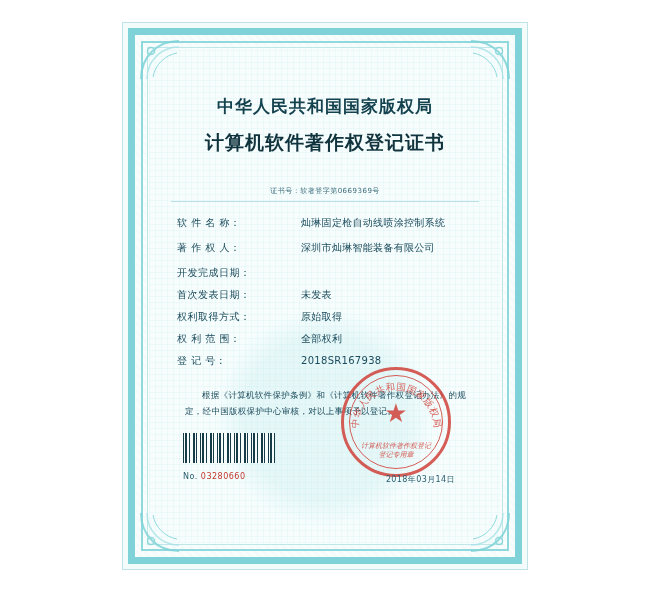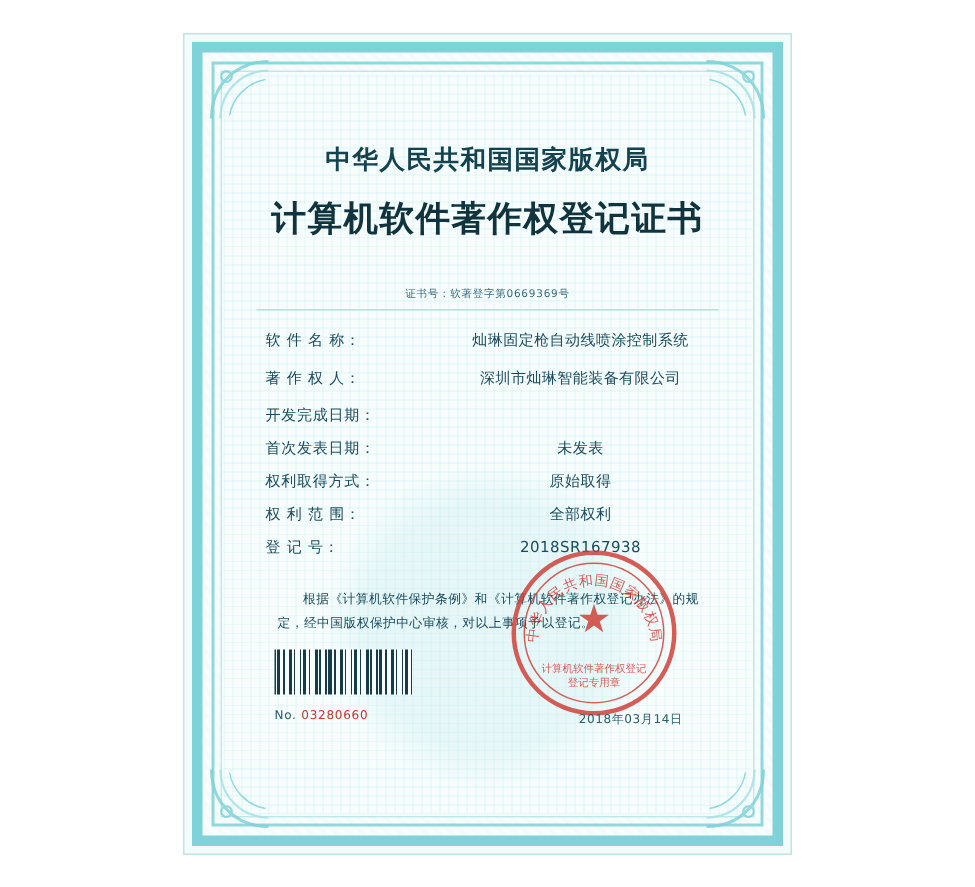--- a/index.html
+++ b/index.html
@@ -107,21 +107,21 @@
     text-align: center;
     font-size: 17px;
     font-weight: bold;
     letter-spacing: 1px;
     color: #15424f;
     margin-top: 42px;
     font-family: "DejaVu Sans", sans-serif;
   }
   .title2 {
     text-align: center;
-    font-size: 23px;
+    font-size: 19px;
     font-weight: bold;
     letter-spacing: 1px;
     color: #10333d;
     margin-top: 12px;
   }
   .cert-no-line {
     text-align: center;
     font-size: 7px;
     color: #3a6b7a;
     margin-top: 30px;
@@ -148,21 +148,20 @@
     gap: 36px;
   }
   .row .label {
     width: 88px;
     flex: 0 0 88px;
     letter-spacing: .5px;
   }
   .row .value {
     flex: 1;
     letter-spacing: .3px;
-    text-align: center;
   }
   .row .value .line2 {
     display: block;
     margin-top: 3px;
   }
   .row.wide-gap { margin-bottom: 12px; }
 
   .para {
     margin: 20px 24px 0 30px;
     font-size: 8.5px;
@@ -241,20 +240,21 @@
   }
   .seal .bottom-text {
     position: absolute;
     bottom: 14px;
     left: 0;
     width: 100%;
     text-align: center;
     color: #cf3b33;
     font-size: 7px;
     line-height: 9px;
+    font-style: italic;
   }
   .sign-date {
     position: absolute;
     right: 40px;
     bottom: 54px;
     font-size: 8px;
     color: #2a5d6e;
     letter-spacing: .4px;
   }
 </style>

